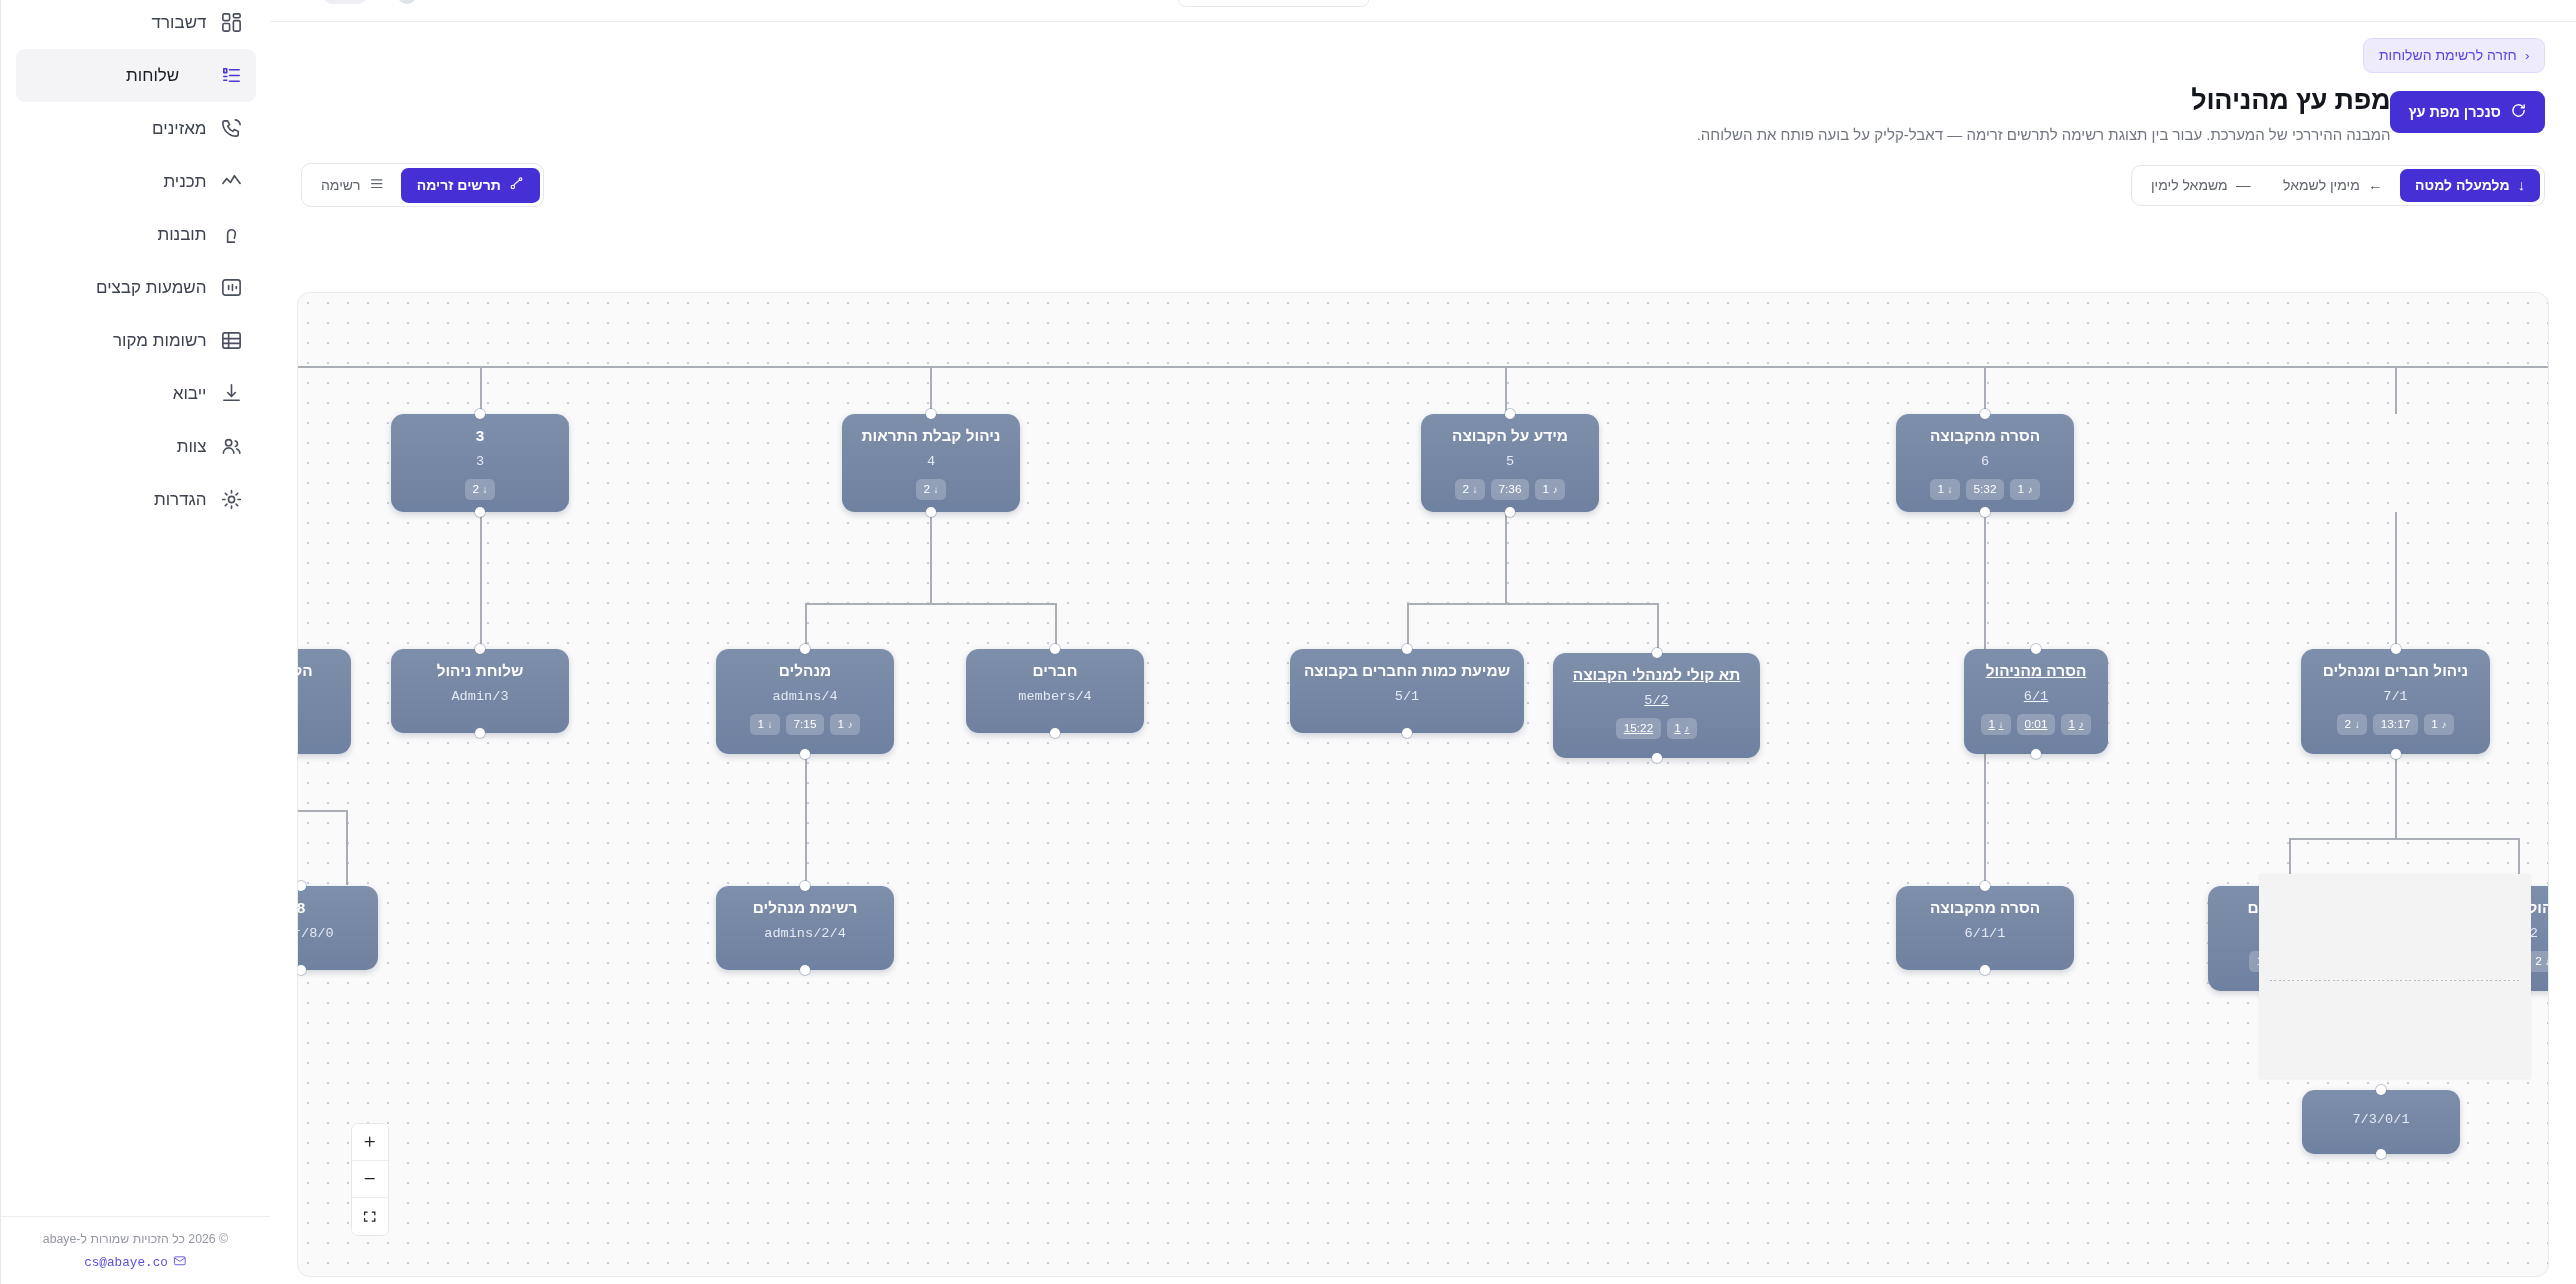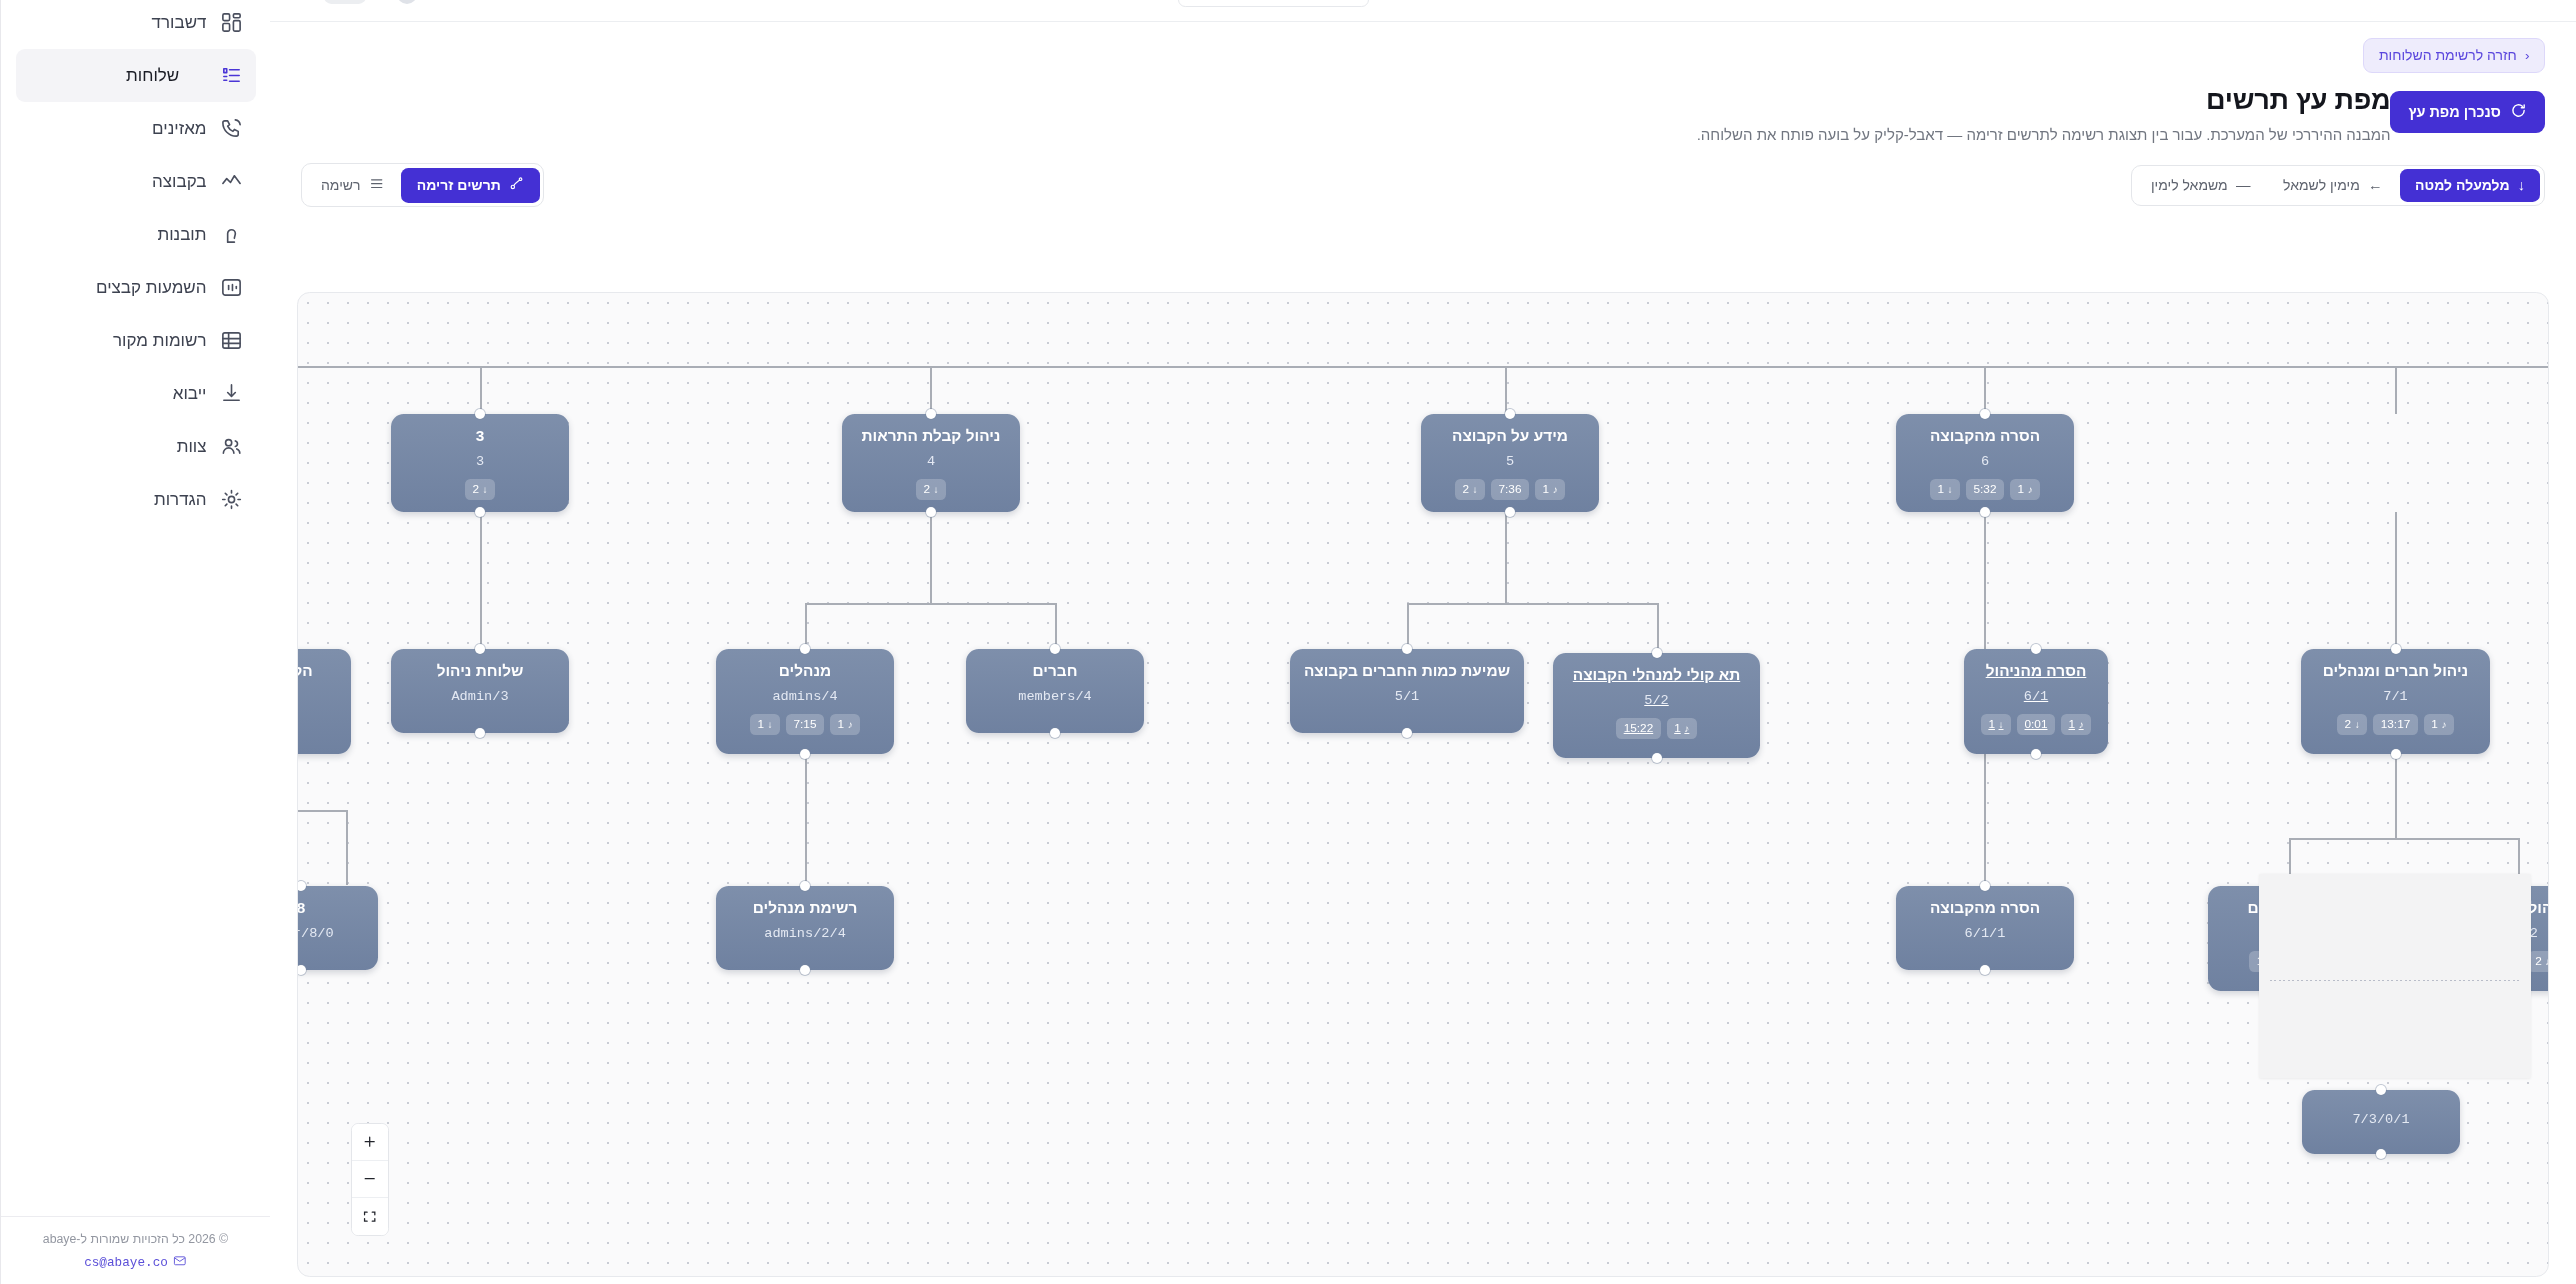--- a/index.html
+++ b/index.html
@@ -200,21 +200,21 @@
             </svg>
           </span>
         <span class="label">מאזינים</span>
       </div>
       <div class="nav-item">
         <span class="ico">
             <svg viewBox="0 0 24 24">
               <path d="M3 14l4-5 4 4 4-7 6 8"></path>
             </svg>
           </span>
-        <span class="label">בקבוצה</span>
+        <span class="label">תכנית</span>
       </div>
       <div class="nav-item">
         <span class="ico">
             <svg viewBox="0 0 24 24">
               <path d="M8 20V11a4 4 0 1 1 8 0c0 2-1 3-1 5"></path>
               <path d="M8 20h7"></path>
             </svg>
           </span>
         <span class="label">תובנות</span>
       </div>
@@ -306,21 +306,21 @@
 
       <div class="title-row">
         <button class="sync-btn">
           <span><svg viewBox="0 0 24 24">
                 <path d="M20 12a8 8 0 1 1-2.6-5.9"></path>
                 <path d="M20 4v4h-4"></path>
               </svg></span>
           <span>סנכרן מפת עץ</span>
         </button>
         <div class="title-block">
-          <h1 class="page-title">מפת עץ תרשים</h1>
+          <h1 class="page-title">מפת עץ מהניהול</h1>
           <p class="page-sub">המבנה ההיררכי של המערכת. עבור בין תצוגת רשימה לתרשים זרימה — דאבל-קליק על בועה פותח את השלוחה.</p>
         </div>
       </div>
 
       <div class="tools-row">
         <div class="seg">
           <button class="seg-btn on">
             <span class="gly">↓</span>
             <span>מלמעלה למטה</span>
           </button>

